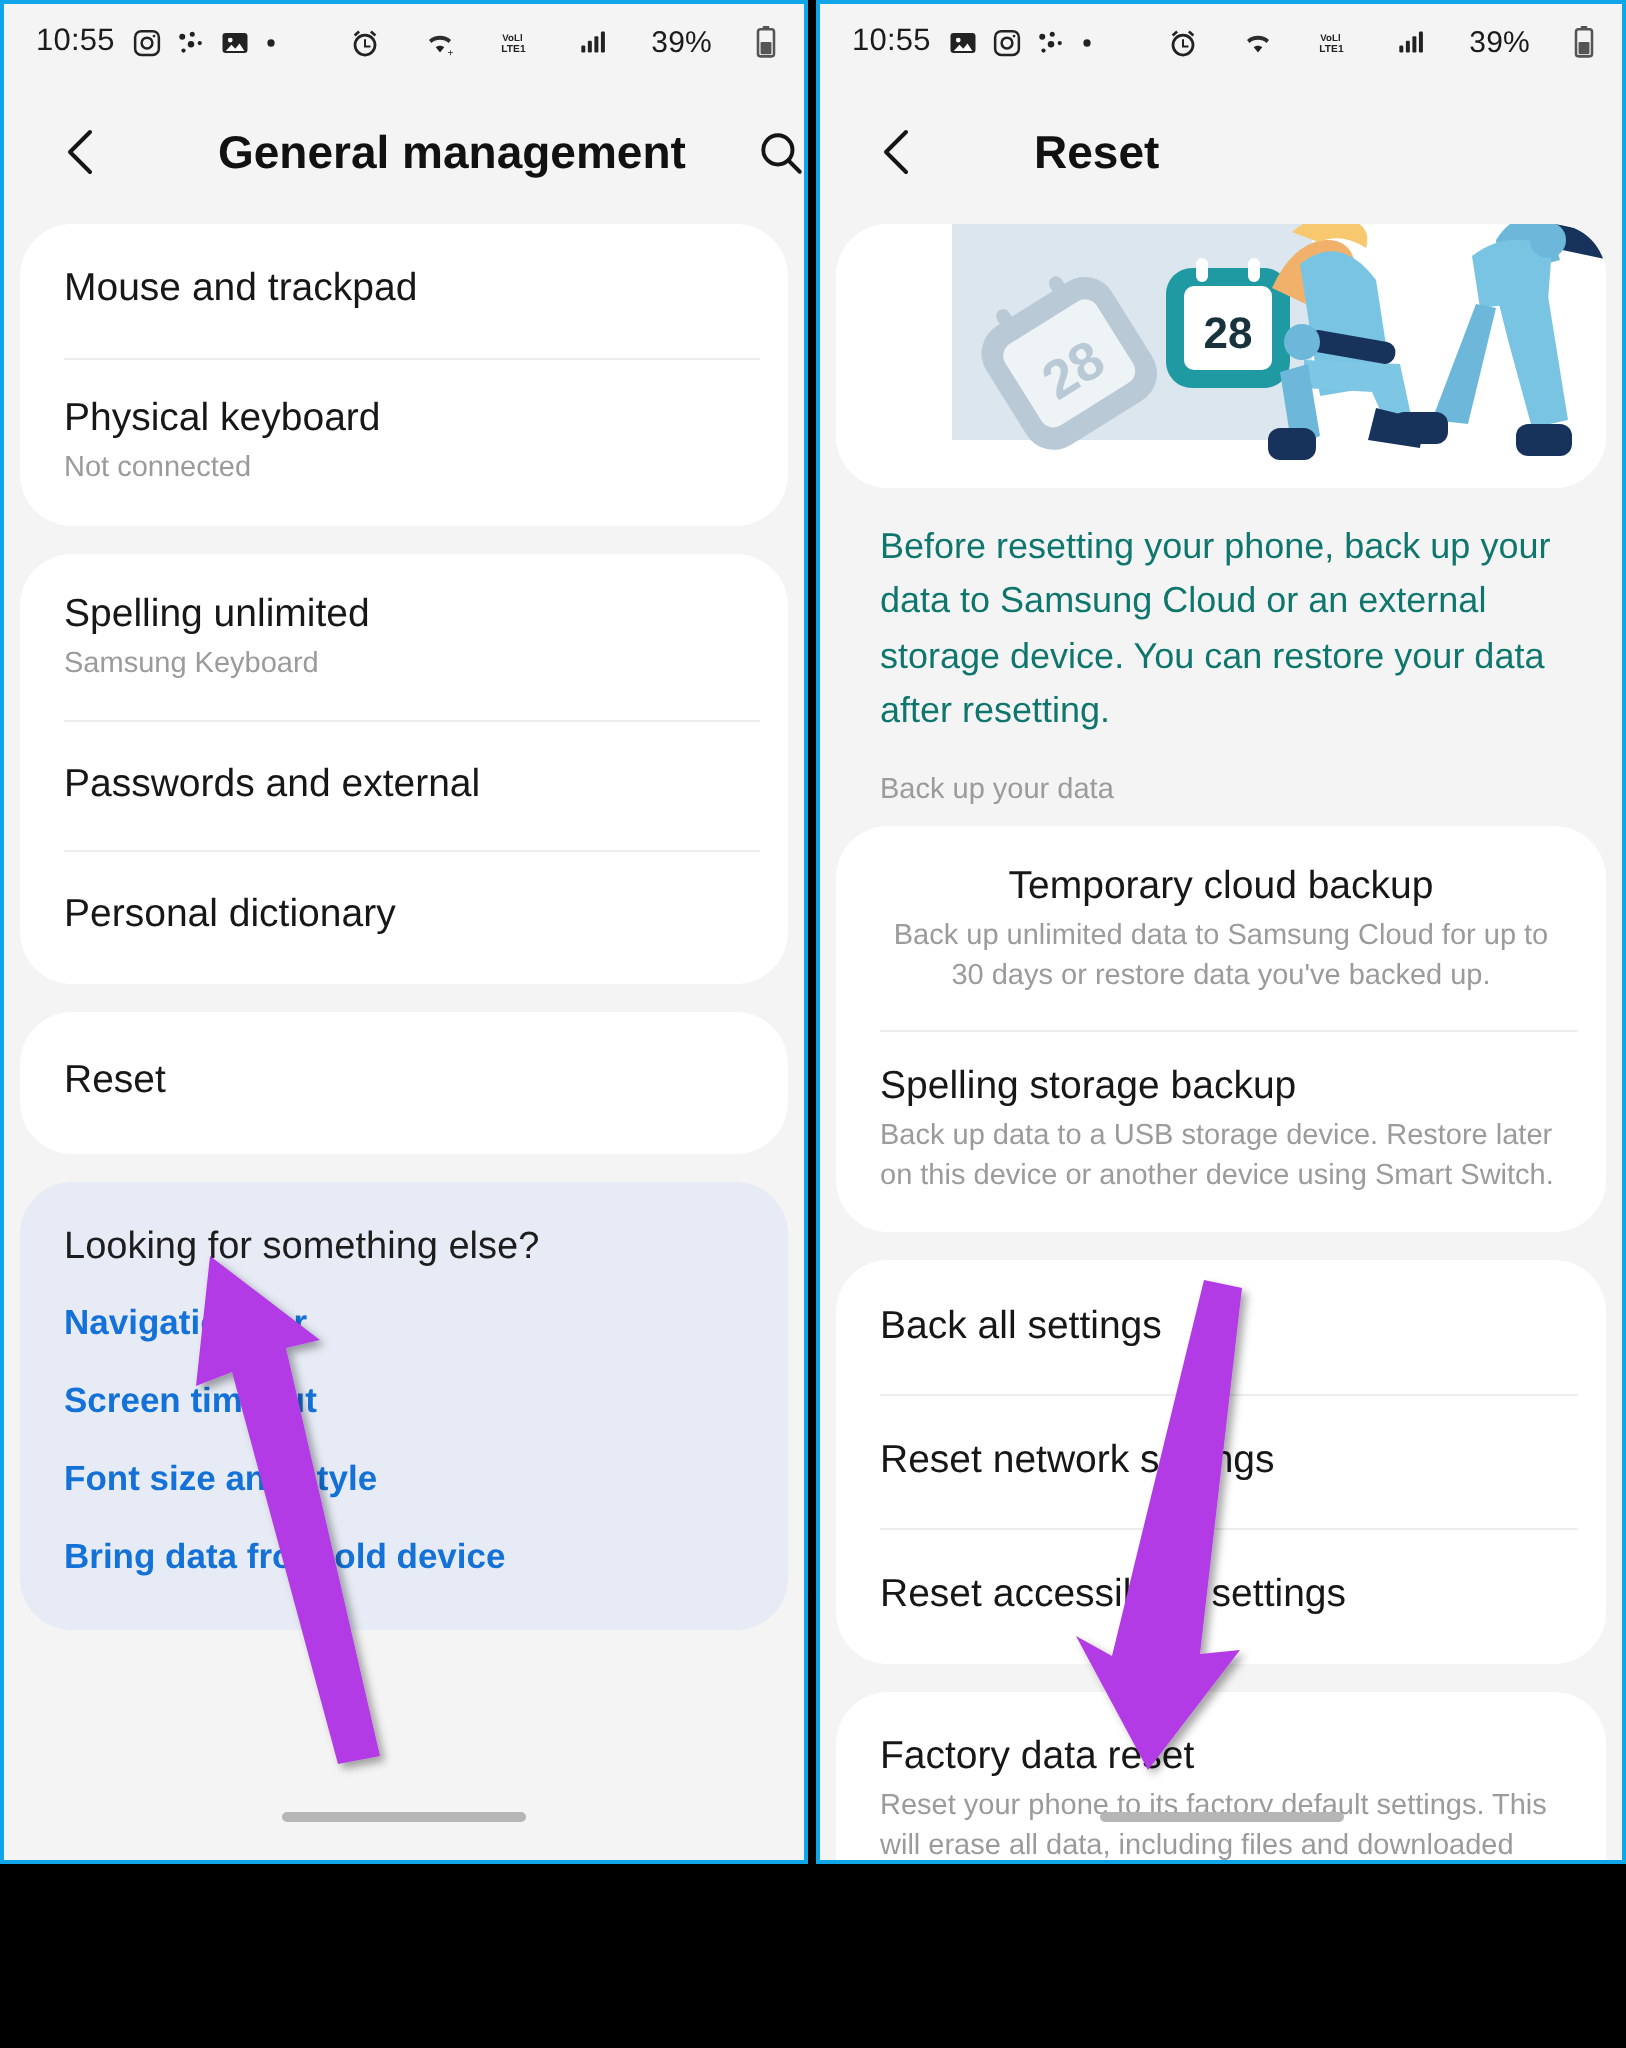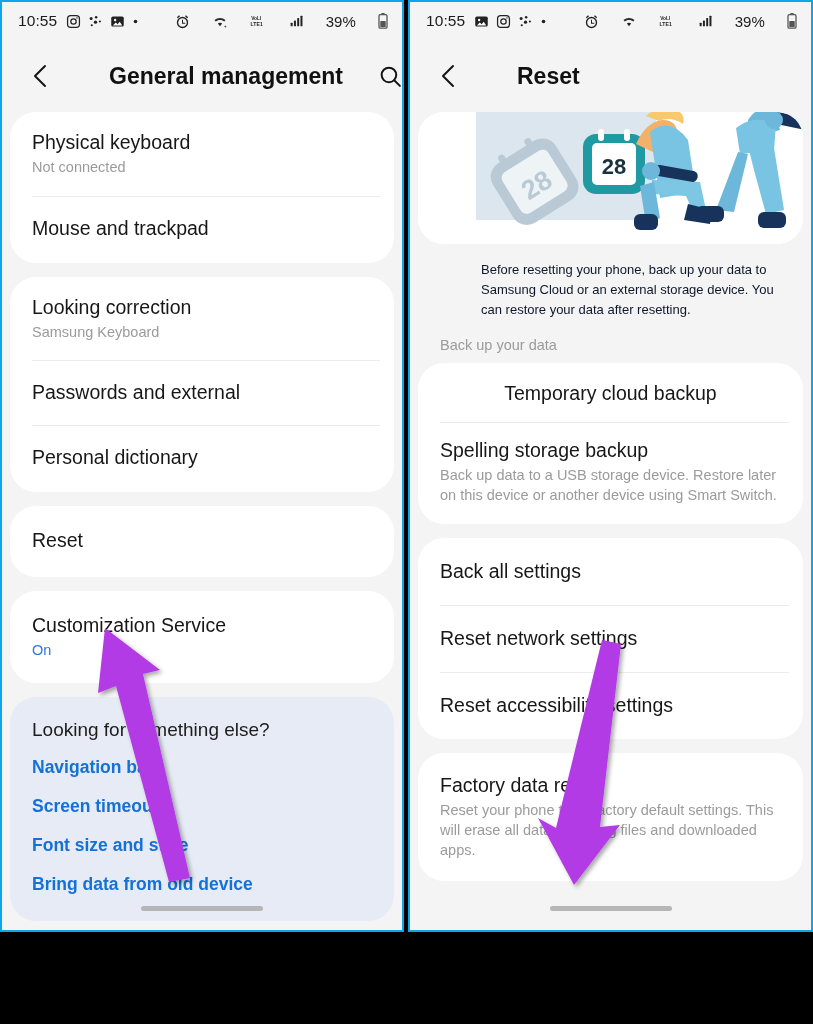--- a/index.html
+++ b/index.html
@@ -133,24 +133,23 @@
     overflow: hidden;
     position: relative;
     margin-bottom: 10px;
   }
   .hero svg { position: absolute; left: 0; top: -58px; }
 
   .intro {
     padding: 6px 22px 0 22px;
   }
   .intro-text {
-    font-size: 13px;
-    color: #0f172a;
+    font-size: 18px;
+    color: #0f766e;
     line-height: 1.52;
-    margin-left: 41px;
   }
   .section-label {
     font-size: 14.5px;
     color: #9b9b9b;
     padding: 18px 22px 10px 22px;
   }
 
   
   .navbar {
     position: absolute;
@@ -266,54 +265,48 @@
               <circle cx="10.5" cy="10.5" r="7"></circle>
               <line x1="15.6" y1="15.6" x2="21" y2="21"></line>
             </svg>
         </span>
       </div>
     </div>
 
     <div class="body">
 
       <div class="card">
+        <div class="row" style="padding-top:20px;padding-bottom:22px;">
+          <div class="row-title">Mouse and trackpad</div>
+        </div>
         <div class="row">
           <div class="row-title">Physical keyboard</div>
           <div class="row-sub">Not connected</div>
         </div>
-        <div class="row" style="padding-top:20px;padding-bottom:22px;">
-          <div class="row-title">Mouse and trackpad</div>
-        </div>
       </div>
 
       <div class="card">
         <div class="row">
-          <div class="row-title">Looking correction</div>
+          <div class="row-title">Spelling unlimited</div>
           <div class="row-sub">Samsung Keyboard</div>
         </div>
         <div class="row" style="padding-top:20px;padding-bottom:20px;">
           <div class="row-title">Passwords and external</div>
         </div>
         <div class="row" style="padding-top:20px;padding-bottom:22px;">
           <div class="row-title">Personal dictionary</div>
         </div>
       </div>
 
       <div class="card">
         <div class="row" style="padding-top:22px;padding-bottom:24px;">
           <div class="row-title">Reset</div>
         </div>
       </div>
 
-      <div class="card">
-        <div class="row" style="padding-top:22px;padding-bottom:22px;">
-          <div class="row-title">Customization Service</div>
-          <div class="row-sub accent">On</div>
-        </div>
-      </div>
 
       <div class="suggest">
         <div class="suggest-title">Looking for something else?</div>
         <a class="suggest-link">Navigation bar</a>
         <a class="suggest-link">Screen timeout</a>
         <a class="suggest-link">Font size and style</a>
         <a class="suggest-link">Bring data from old device</a>
       </div>
     </div>
 
@@ -471,20 +464,21 @@
       </div>
 
       <div class="intro">
         <div class="intro-text">Before resetting your phone, back up your data to Samsung Cloud or an external storage device. You can restore your data after resetting.</div>
       </div>
       <div class="section-label">Back up your data</div>
 
       <div class="card">
         <div class="row" style="padding-bottom:16px;text-align:center;">
           <div class="row-title">Temporary cloud backup</div>
+          <div class="row-sub">Back up unlimited data to Samsung Cloud for up to 30 days or restore data you've backed up.</div>
         </div>
         <div class="row" style="padding-top:16px;padding-bottom:18px;">
           <div class="row-title">Spelling storage backup</div>
           <div class="row-sub">Back up data to a USB storage device. Restore later on this device or another device using Smart Switch.</div>
         </div>
       </div>
 
       <div class="card">
         <div class="row" style="padding-top:21px;padding-bottom:21px;">
           <div class="row-title">Back all settings</div>

